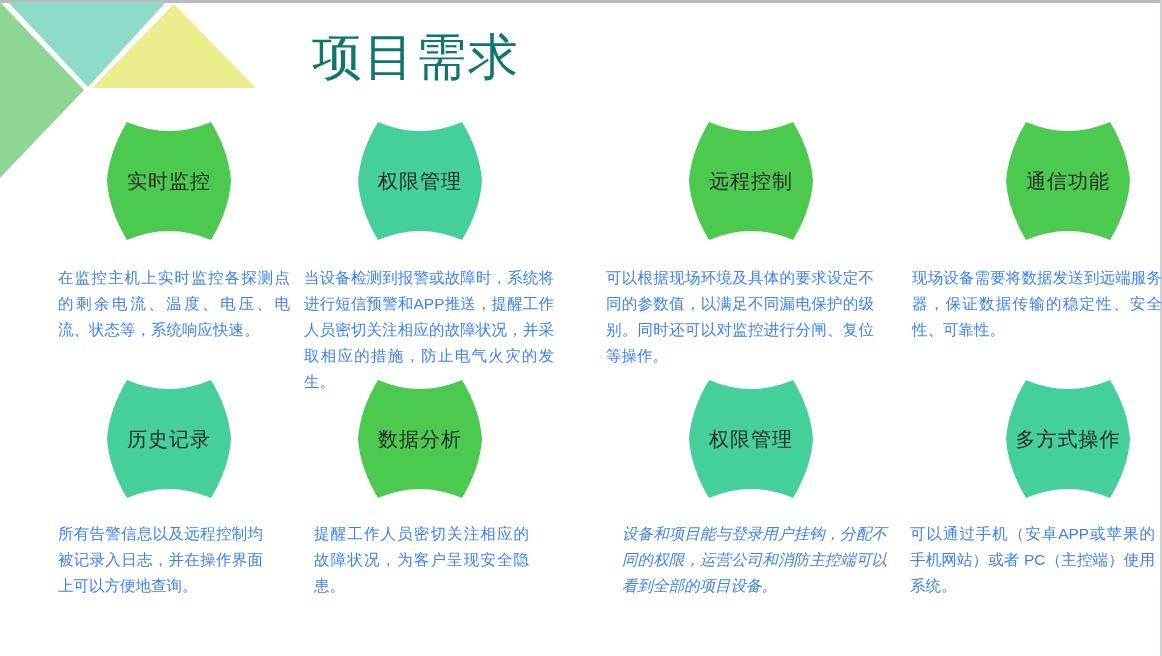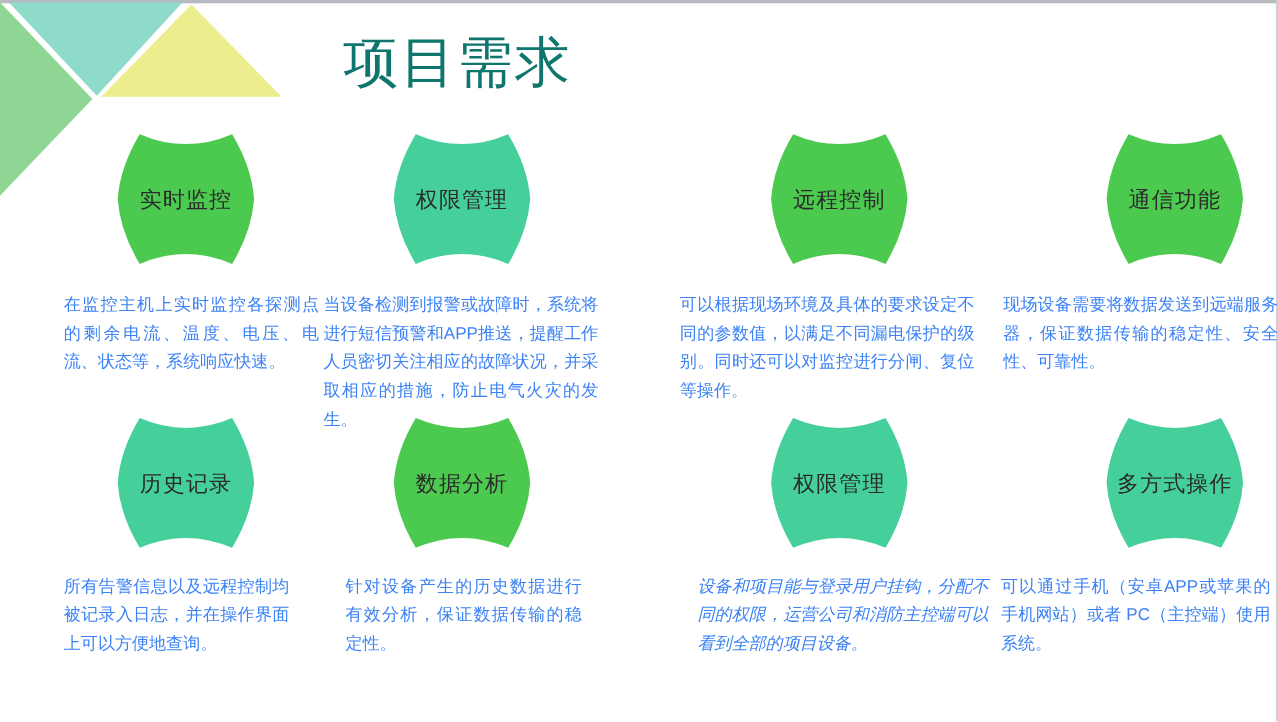--- a/index.html
+++ b/index.html
@@ -103,25 +103,25 @@
     font-size: 15.5px;
     line-height: 26px;
     color: #3b82f6;
     text-align: justify;
     text-justify: inter-ideograph;
   }
 
   
   .col0 { left: 28px;  }
   .col1 { left: 288px; }
-  .col2 { left: 600px; }
+  .col2 { left: 588px; }
   .col3 { left: 895px; }
 
   .col0 .card-body { width: 232px; margin-left: 30px; }
-  .col1 .card-body { width: 250px; margin-left: 6px; }
+  .col1 .card-body { width: 250px; margin-left: 16px; }
   .col2 .card-body { width: 268px; margin-left: 18px; }
   .col3 .card-body { width: 250px; margin-left: 17px; }
 
   .col0 .badge { margin-left: 6px; }
   .col1 .badge { margin-left: -3px; }
   .col2 .badge { margin-left: 28px; }
   .col3 .badge { margin-left: 38px; }
 
   
   .row2 .card-body { margin-top: 20px; }
@@ -216,21 +216,21 @@
 
     <div class="card col1">
       <div class="badge-wrap">
         <div class="badge">
           <svg viewBox="0 0 132 126" xmlns="http://www.w3.org/2000/svg">
             <path d="M24 4 Q66 22 108 4 Q126 34 128 63 Q126 92 108 122 Q66 104 24 122 Q6 92 4 63 Q6 34 24 4 Z" fill="#4cc94f"></path>
           </svg>
           <span class="badge-label">数据分析</span>
         </div>
       </div>
-      <div class="card-body">针对设备产生的历史数据进行有效分析，保证数据传输的稳定性。</div>
+      <div class="card-body">提醒工作人员密切关注相应的故障状况，为客户呈现安全隐患。</div>
     </div>
 
     <div class="card col2">
       <div class="badge-wrap">
         <div class="badge">
           <svg viewBox="0 0 132 126" xmlns="http://www.w3.org/2000/svg">
             <path d="M24 4 Q66 22 108 4 Q126 34 128 63 Q126 92 108 122 Q66 104 24 122 Q6 92 4 63 Q6 34 24 4 Z" fill="#45cf9a"></path>
           </svg>
           <span class="badge-label">权限管理</span>
         </div>

